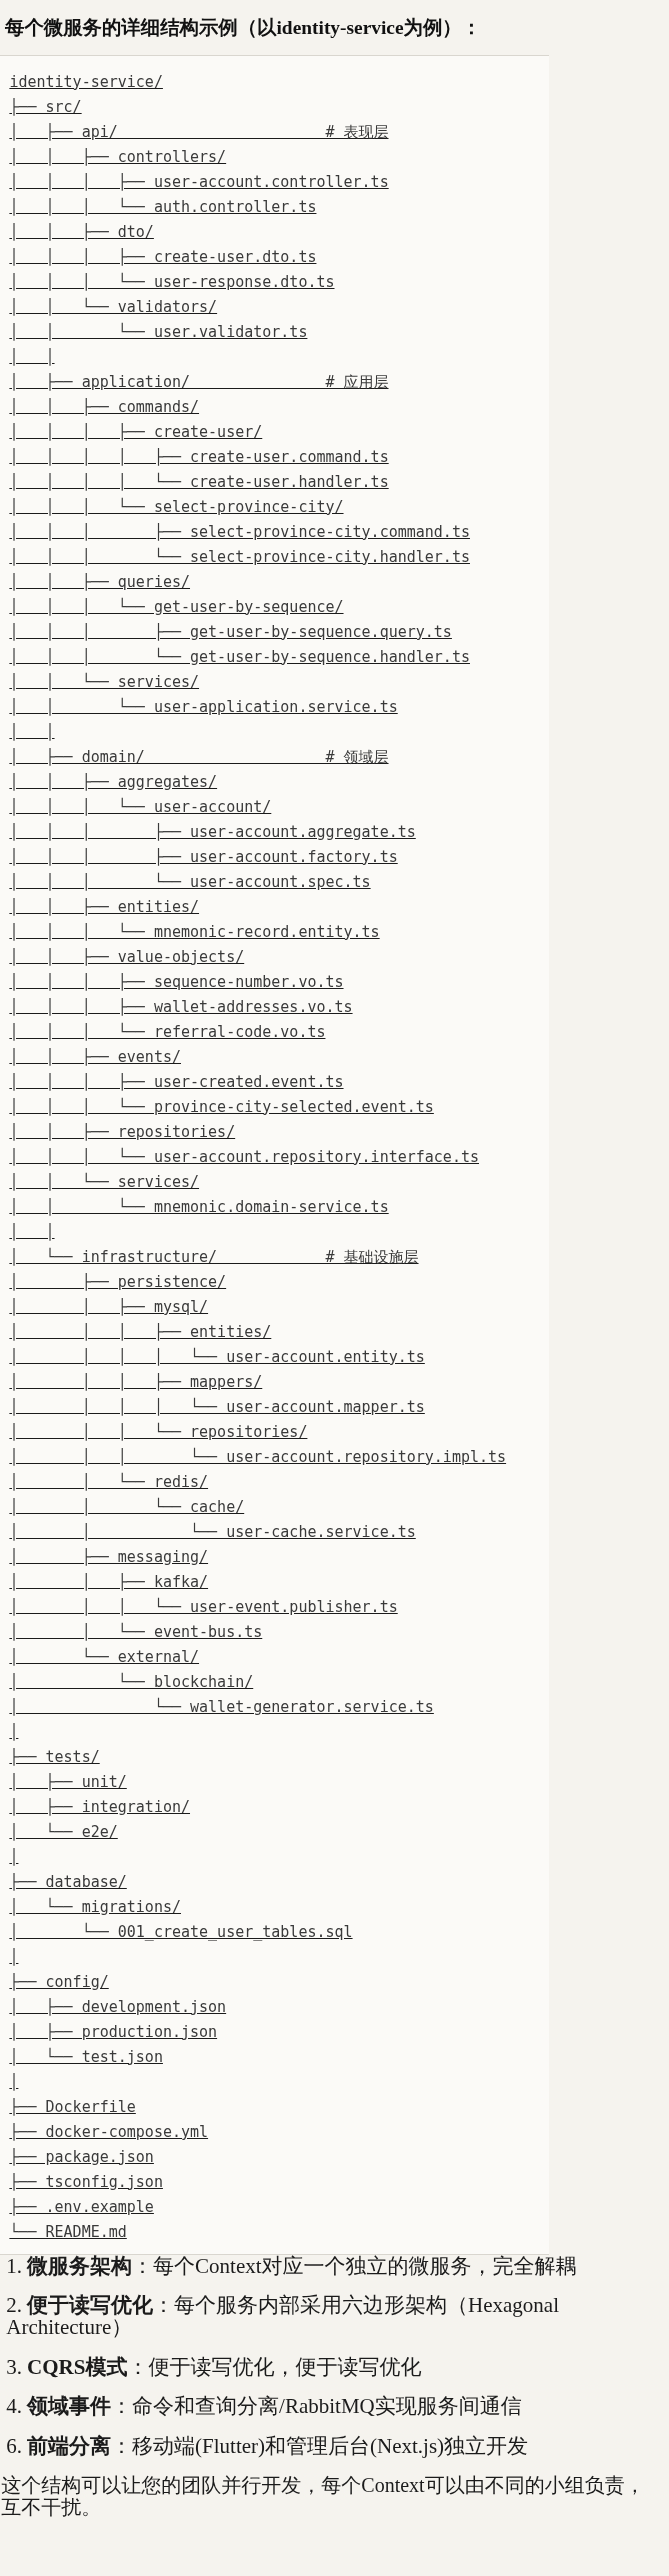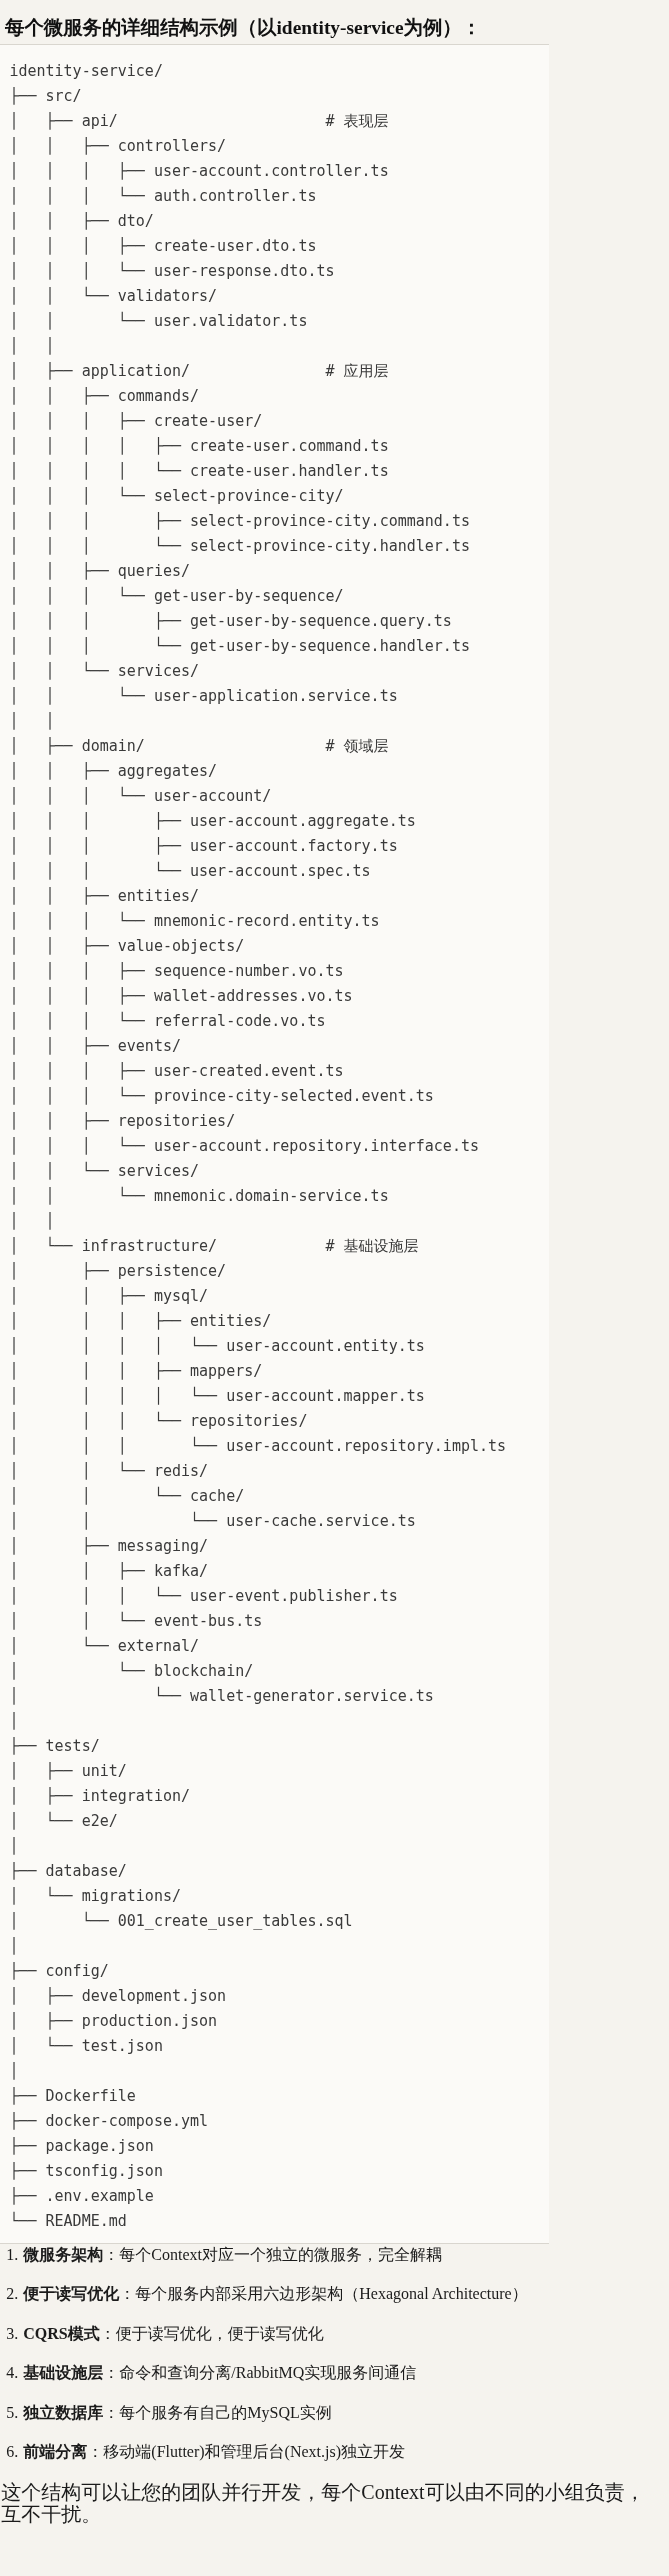--- a/index.html
+++ b/index.html
@@ -22,31 +22,32 @@
     color: var(--text);
     font-family: "Liberation Serif", serif;
   }
   .doc {
     width: 669px;
   }
   .doc-title {
     font-size: 19.4px;
     line-height: 25px;
     font-weight: 700;
-    margin: 15px 5px 4px 5px;
+    margin: 15px 5px 15px 5px;
     color: #111111;
     font-family: "Liberation Serif", serif;
   }
   .code-block {
     background: var(--code-bg);
     border-top: 0.6px solid var(--code-border);
     border-bottom: 0.6px solid var(--code-border);
     padding: 13.8px 7.5px 8.8px 9.4px;
     width: 549px;
     overflow: hidden;
+    text-decoration: underline;
   }
   pre.tree {
     margin: 0;
     font-family: "DejaVu Sans Mono", monospace;
     font-size: 15px;
     line-height: 25px;
     color: var(--tree-text);
     white-space: pre;
   }
   .notes {
@@ -58,21 +59,21 @@
     font-weight: 700;
     margin: 19px 0 13.8px 0;
     color: #111111;
   }
   ol.notes-list {
     list-style: none;
     margin: 0;
     padding: 0 0 0 5px;
   }
   ol.notes-list li {
-    font-size: 16px;
+    font-size: 21px;
     line-height: 22px;
     margin: 0 0 17.5px 0;
     color: var(--text);
   }
   .note-number {
     margin-right: 5px;
   }
   .note-term {
     font-weight: 700;
   }
@@ -189,26 +190,23 @@
 
   <li>
     <span class="note-number">2.</span><span class="note-term">便于读写优化</span><span class="note-desc">：每个服务内部采用六边形架构（Hexagonal Architecture）</span>
   </li>
 
   <li>
     <span class="note-number">3.</span><span class="note-term">CQRS模式</span><span class="note-desc">：便于读写优化，便于读写优化</span>
   </li>
 
   <li>
-    <span class="note-number">4.</span><span class="note-term">基础设施层</span><span class="note-desc">：命令和查询分离/RabbitMQ实现服务间通信</span>
-  </li>
-
-  <li>
-    <span class="note-number">5.</span><span class="note-term">独立数据库</span><span class="note-desc">：每个服务有自己的MySQL实例</span>
-  </li>
+    <span class="note-number">4.</span><span class="note-term">领域事件</span><span class="note-desc">：命令和查询分离/RabbitMQ实现服务间通信</span>
+  </li>
+
 
   <li>
     <span class="note-number">6.</span><span class="note-term">前端分离</span><span class="note-desc">：移动端(Flutter)和管理后台(Next.js)独立开发</span>
   </li>
 </ol>
 
     <p class="footer-para">这个结构可以让您的团队并行开发，每个Context可以由不同的小组负责，互不干扰。</p>
   </div>
 
 </div>

